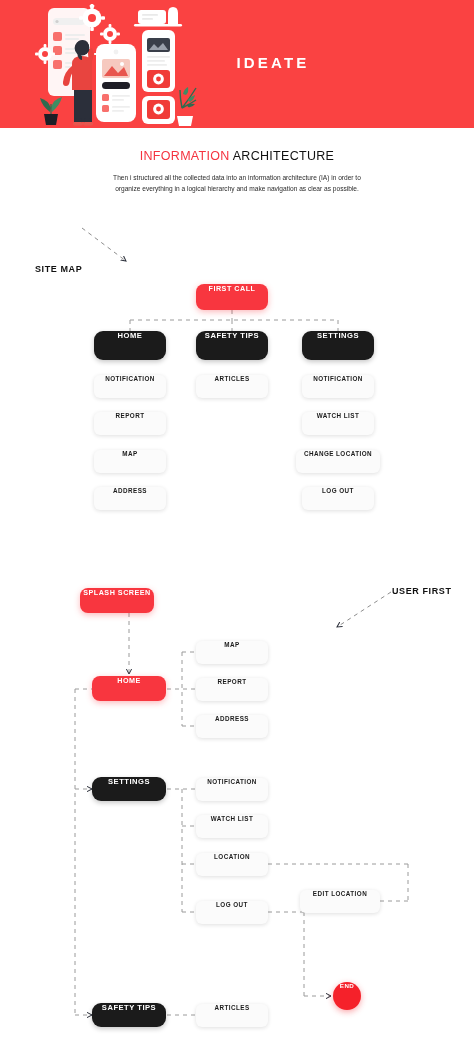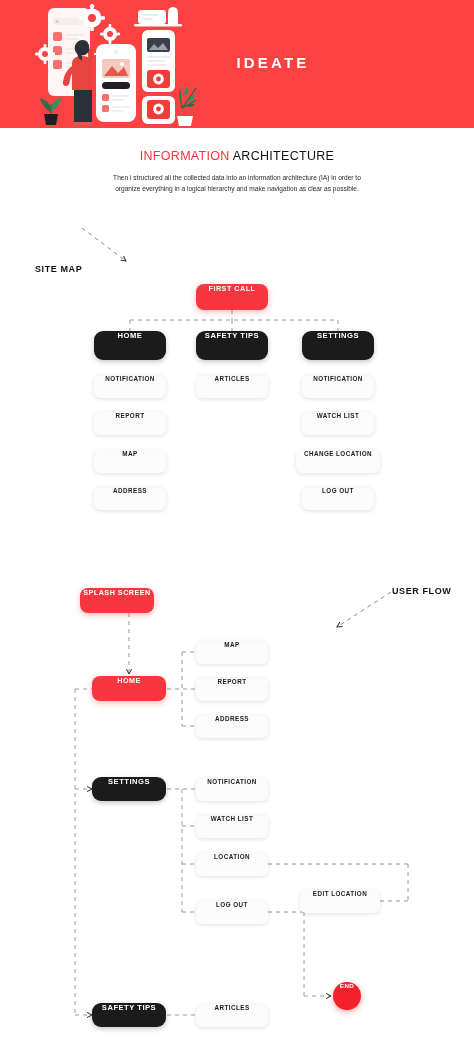--- a/index.html
+++ b/index.html
@@ -197,21 +197,21 @@
 
     <div class="header-title">IDEATE</div>
   </div>
 
   <div class="ia-heading">
     <span class="red">INFORMATION</span><span> ARCHITECTURE</span>
   </div>
   <div class="ia-desc">Then i structured all the collected data into an information architecture (IA) in order to organize everything in a logical hierarchy and make navigation as clear as possible.</div>
 
   <div class="flow-label" id="site-map-label">SITE MAP</div>
-  <div class="flow-label" id="user-flow-label">USER FLOW</div>
+  <div class="flow-label" id="user-flow-label">USER FIRST</div>
 
   <svg class="overlay">
     <defs>
       <marker id="ah" markerWidth="7" markerHeight="7" refX="5" refY="3" orient="auto">
         <path d="M0,0.4 L5,3 L0,5.6" fill="none" stroke="#2b2f3a" stroke-width="1"></path>
       </marker>
     </defs>
     <g stroke="#9a9a9a" stroke-width="1" fill="none" stroke-dasharray="4,4">
 
       <path d="M82 228 L126 261" stroke="#8d8d8d" marker-end="url(#ah)"></path>

